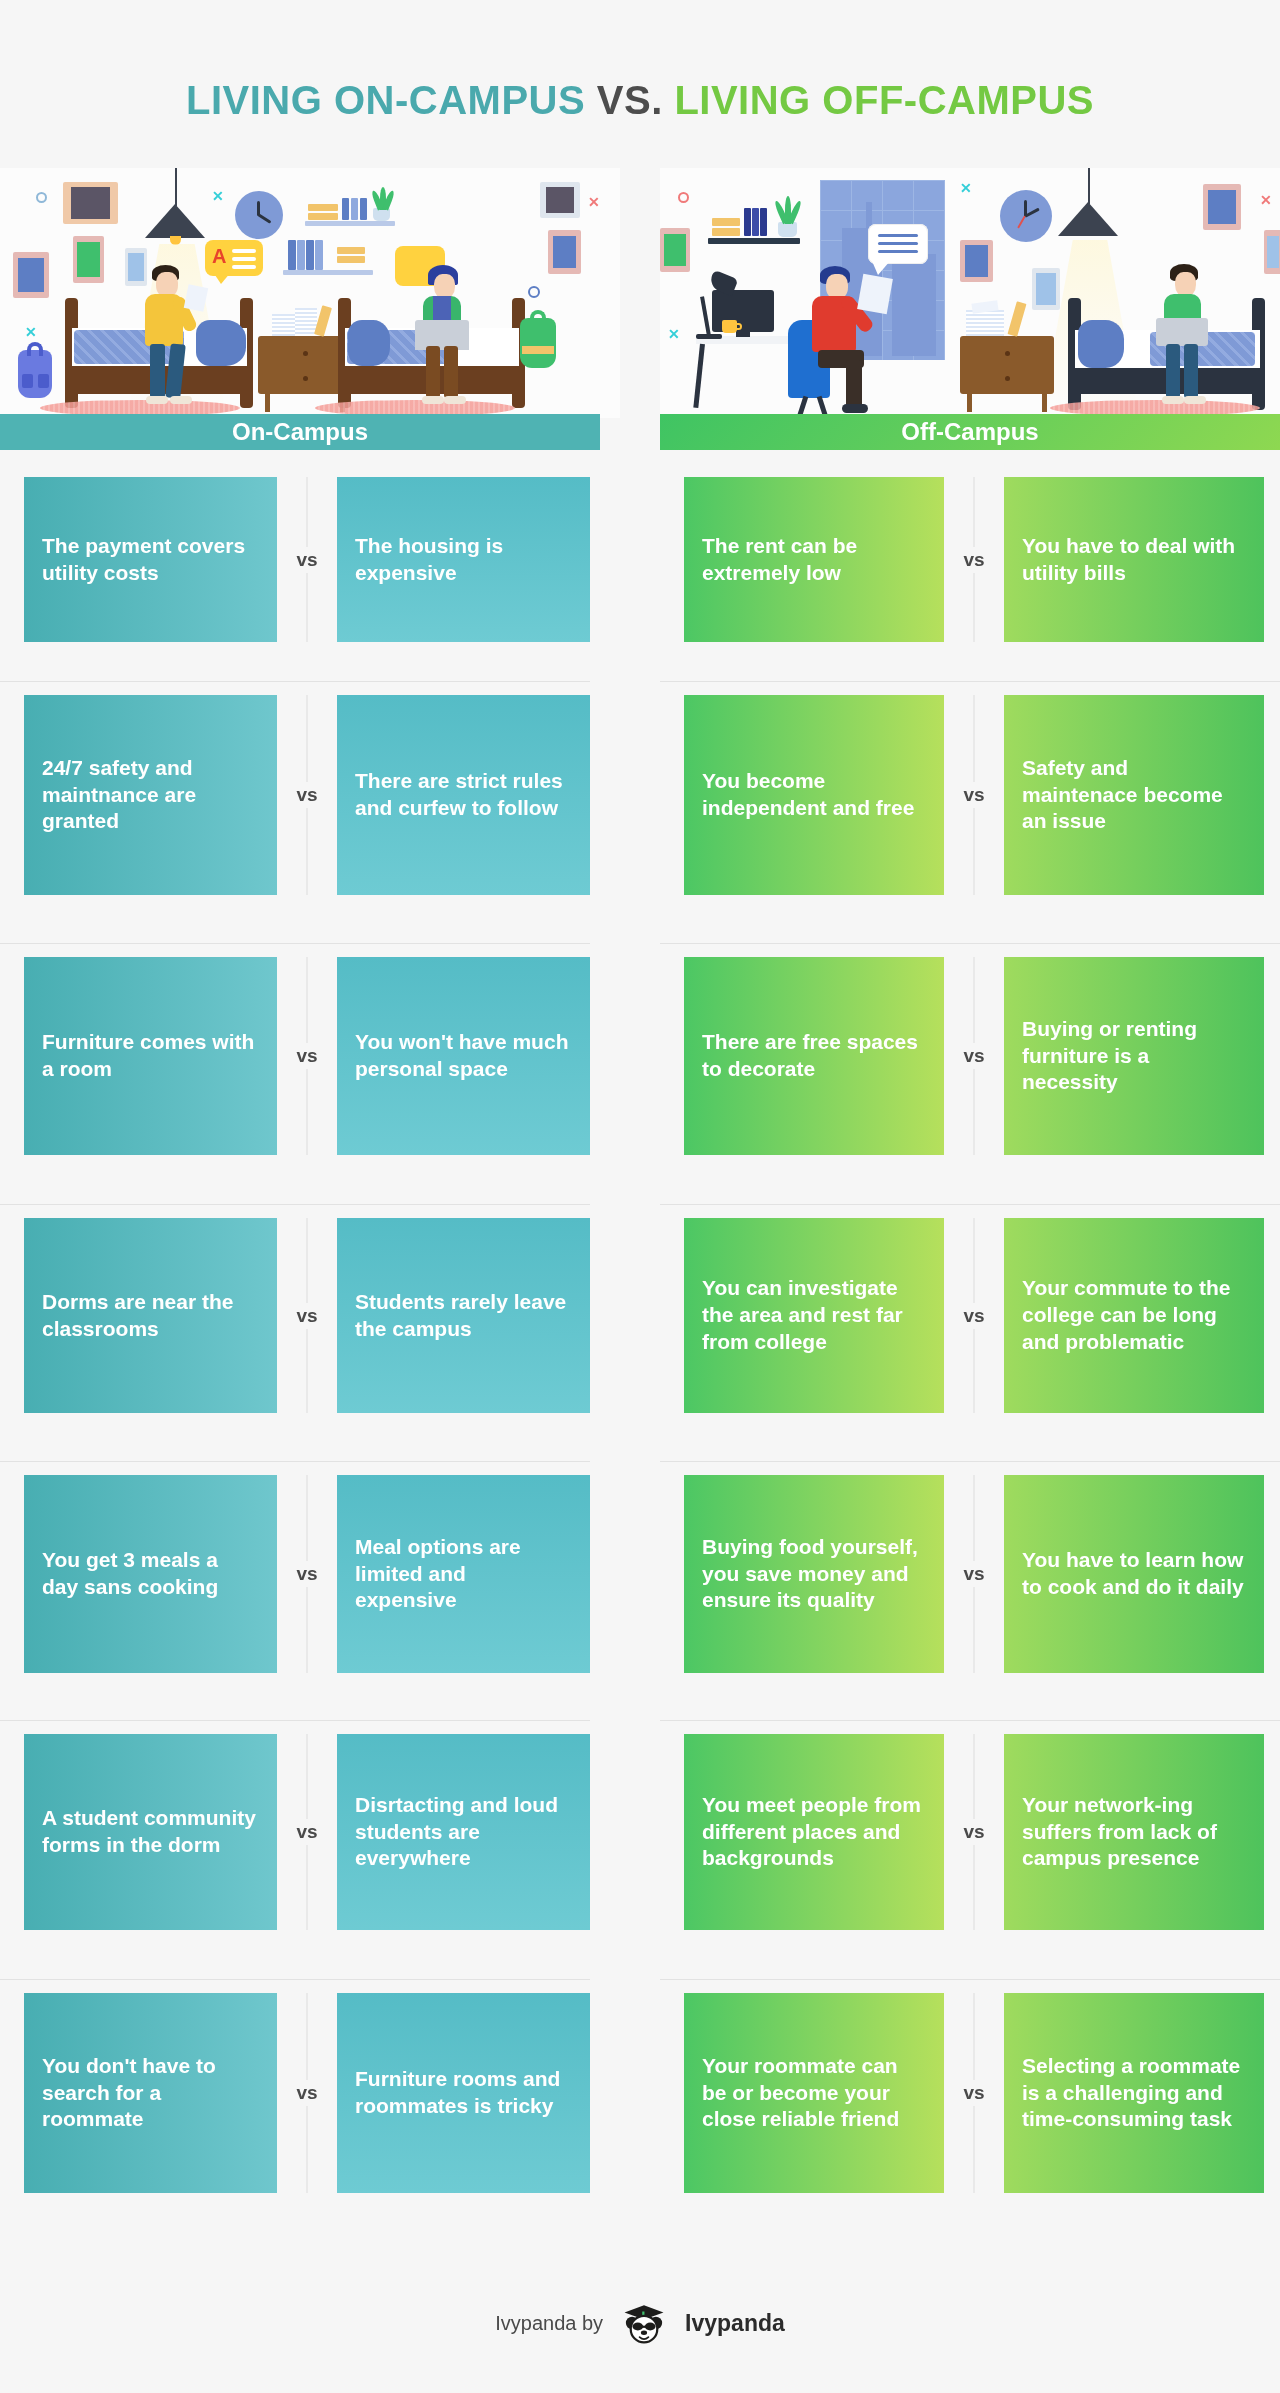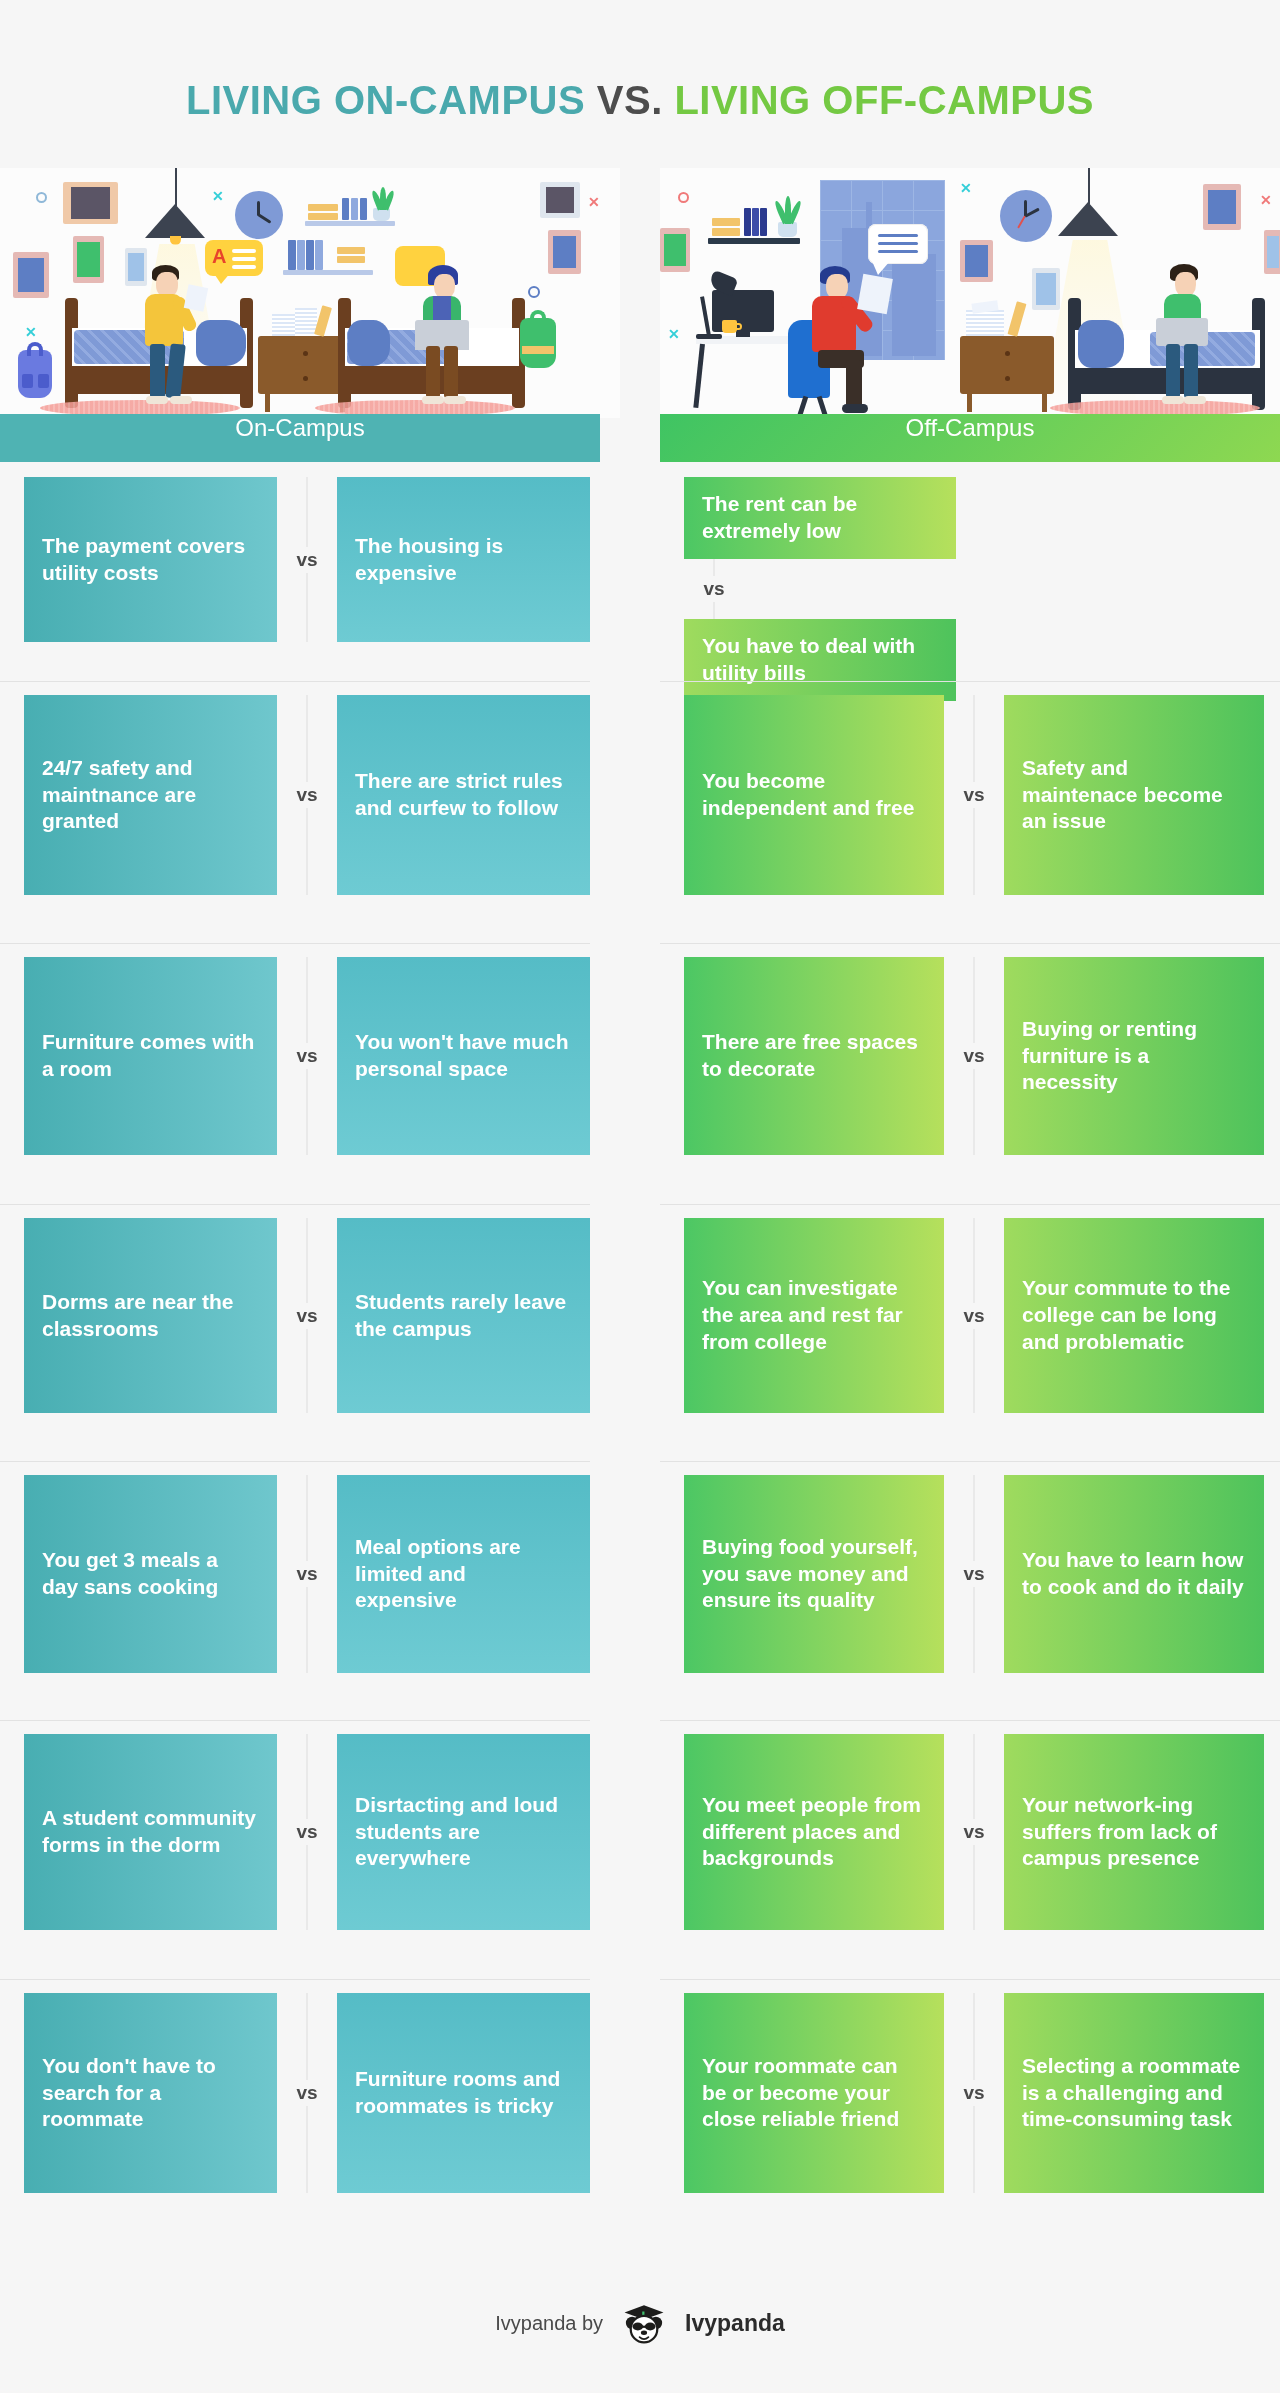--- a/index.html
+++ b/index.html
@@ -85,26 +85,27 @@
   .chair { position:absolute; background:#1f6fd0; border-radius:14px 14px 4px 4px; }
   .window { position:absolute; background:#8ba6dd; }
   .xmark { position:absolute; color:#35cfd8; font-size:14px; font-weight:700; }
   .circ { position:absolute; border:2px solid #8fb8d8; border-radius:50%; }
   .mug { position:absolute; background:#ffc43f; border-radius:2px 2px 4px 4px; }
 
   
   .sect-bar {
     position: absolute;
     top: 414px;
-    height: 48px;
+    height: 36px;
     display: flex;
+    align-items: center;
     justify-content: center;
     color: #fff;
     font-size: 24px;
-    font-weight: 400;
+    font-weight: 700;
   }
   #bar-on  { left: 0px;   width: 600px; background: #4fb3b3; }
   #bar-off { left: 660px; width: 620px; background: linear-gradient(135deg,#3fc463 0%,#8ed851 100%); }
 
   
   .row {
     position: absolute;
     display: flex;
     align-items: stretch;
     padding-left: 24px;
@@ -428,21 +429,21 @@
           <div class="card teal-a">The payment covers utility costs</div>
         </div>
         <div class="vs">
           <div class="rule"></div>
           <span class="lbl">vs</span>
         </div>
         <div class="col" style="width: 265px;">
           <div class="card teal-b">The housing is expensive</div>
         </div>
       </div>
-      <div class="row" style="left: 660px; top: 477px; width: 604px; height: 165px; flex-direction: column;">
+      <div class="row" style="left: 660px; top: 477px; width: 604px; height: 165px;">
         <div class="col" style="width: 272px;">
           <div class="card grn-a">The rent can be extremely low</div>
         </div>
         <div class="vs">
           <div class="rule"></div>
           <span class="lbl">vs</span>
         </div>
         <div class="col" style="width: 272px;">
           <div class="card grn-b">You have to deal with utility bills</div>
         </div>

